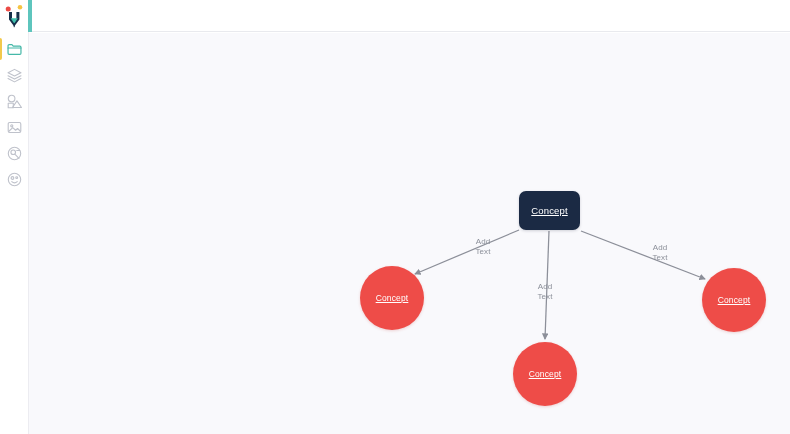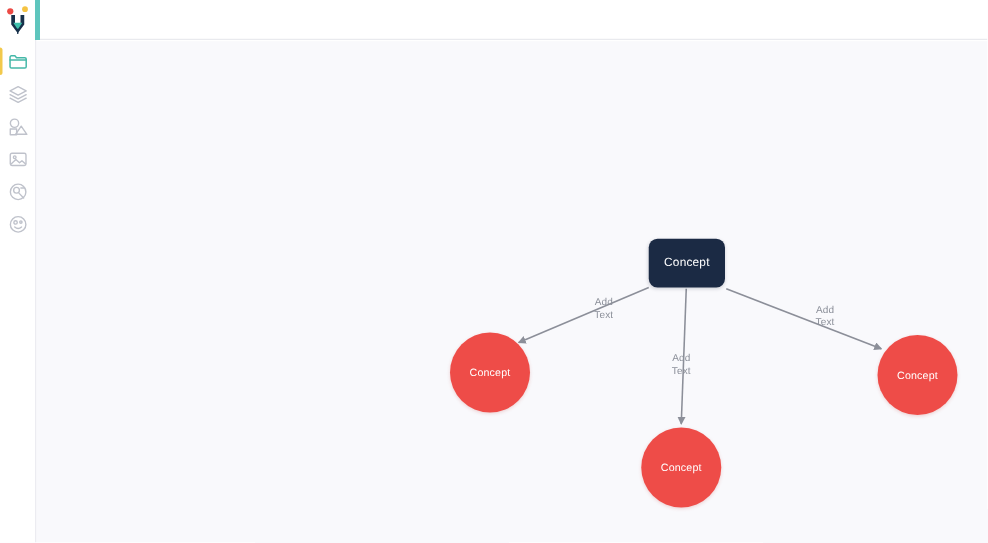--- a/index.html
+++ b/index.html
@@ -65,21 +65,21 @@
     position:absolute; left:29px; top:33px;
     width:761px; height:401px;
     background:#f9f9fc;
     overflow:hidden;
     z-index:1;
   }
   .edges { position:absolute; left:0; top:0; width:761px; height:401px; }
 
   
   .node { position:absolute; display:flex; align-items:center; justify-content:center; cursor:pointer; }
-  .node span { user-select:none; white-space:nowrap; }
+  .node span { user-select:none; white-space:nowrap;text-decoration:underline; }
 
   .node-root {
     background:#1b2a44;
     border-radius:7px;
     box-shadow:0 1px 3px rgba(20,30,50,.18);
   }
   .node-root span { color:#ffffff; font-size:9.5px; letter-spacing:.15px; }
 
   .node-leaf {
     background:#ee4c48;

